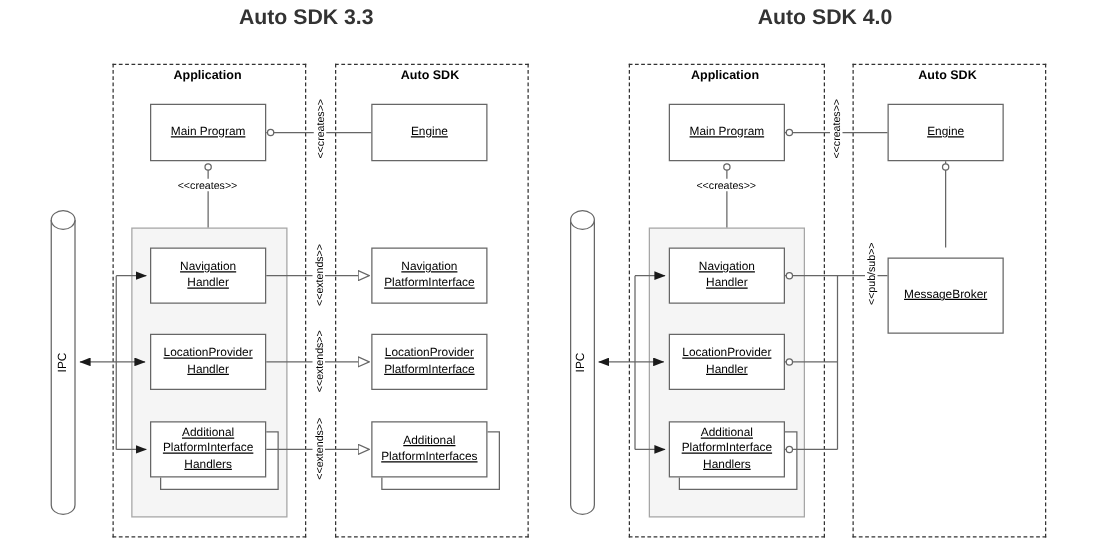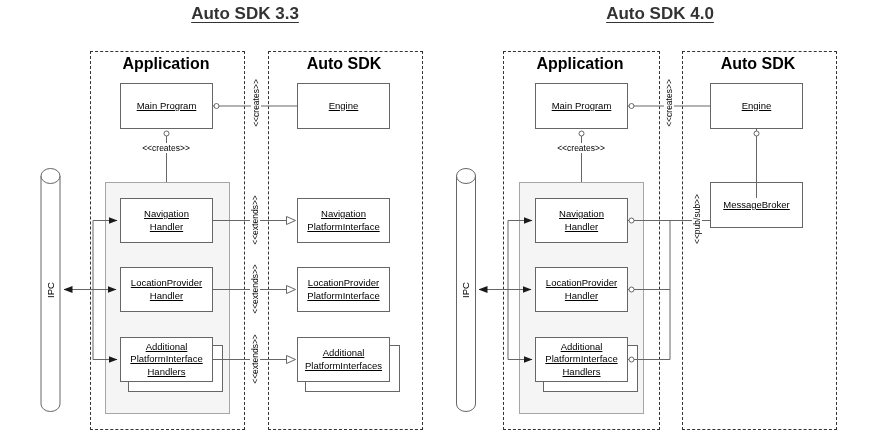--- a/index.html
+++ b/index.html
@@ -4,23 +4,23 @@
 <style>
   :root{
     --box_border:#666666; --line:#666666; --container_fill:#f5f5f5;
     --container_border:#a6a6a6; --frame_border:#333333; --text:#000000;
     --title_text:#333333; --box_fill:#ffffff;
   }
   html,body{margin:0;padding:0;background:#ffffff;}
   body{font-family:"Liberation Sans", sans-serif;}
   .canvas{position:relative;width:886px;height:446px;background:#ffffff;overflow:hidden;}
   .title{position:absolute;transform:translateX(-50%);font-weight:bold;font-size:17px;
-         color:var(--title_text);text-decoration:underline;text-underline-offset:3px;white-space:nowrap;}
+         color:var(--title_text);text-underline-offset:3px;white-space:nowrap;}
   .frame{position:absolute;border:1px dashed var(--frame_border);}
-  .frame-label{position:absolute;transform:translateX(-50%);font-weight:bold;font-size:16px;color:var(--text);white-space:nowrap;}
+  .frame-label{position:absolute;transform:translateX(-50%);font-weight:bold;font-size:10px;color:var(--text);white-space:nowrap;}
   .container{position:absolute;background:var(--container_fill);border:1px solid var(--container_border);}
   .shadow{position:absolute;background:var(--box_fill);border:1px solid var(--box_border);}
   .box{position:absolute;background:var(--box_fill);border:1px solid var(--box_border);
        display:flex;align-items:center;justify-content:center;text-align:center;
        font-size:9.5px;line-height:1.3;color:var(--text);white-space:pre-line;box-sizing:border-box;text-decoration:underline;}
   .edge-label{position:absolute;transform:translate(-50%,-50%);background:var(--box_fill);
               font-size:8.5px;color:var(--text);padding:0 2px;white-space:nowrap;}
   .edge-label.vertical{transform:translate(-50%,-50%) rotate(-90deg);}
   .ipc-label{position:absolute;transform:translate(-50%,-50%) rotate(-90deg);
              font-size:9.5px;color:var(--text);white-space:nowrap;}
@@ -63,21 +63,21 @@
   <div class="frame" style="left:682px;top:51px;width:153px;height:377px"></div>
   <div class="frame-label" style="left:580px;top:55px">Application</div>
   <div class="frame-label" style="left:758px;top:55px">Auto SDK</div>
 
   <div class="container" style="left:519px;top:182px;width:123px;height:230px"></div>
 
   <div class="shadow" style="left:543px;top:345px;width:93px;height:45px"></div>
 
   <div class="box" style="left:535px;top:83px;width:93px;height:46px">Main Program</div>
   <div class="box" style="left:710px;top:83px;width:93px;height:46px">Engine</div>
-  <div class="box" style="left:710px;top:182px;width:93px;height:46px">MessageBroker</div>
+  <div class="box" style="left:710px;top:206px;width:93px;height:61px">MessageBroker</div>
 
   <div class="box" style="left:535px;top:198px;width:93px;height:45px">Navigation
 Handler</div>
   <div class="box" style="left:535px;top:267px;width:93px;height:45px">LocationProvider
 Handler</div>
   <div class="box" style="left:535px;top:337px;width:93px;height:45px">Additional
 PlatformInterface
 Handlers</div>
 
   <svg class="connectors" width="886" height="446" viewBox="0 0 886 446">

